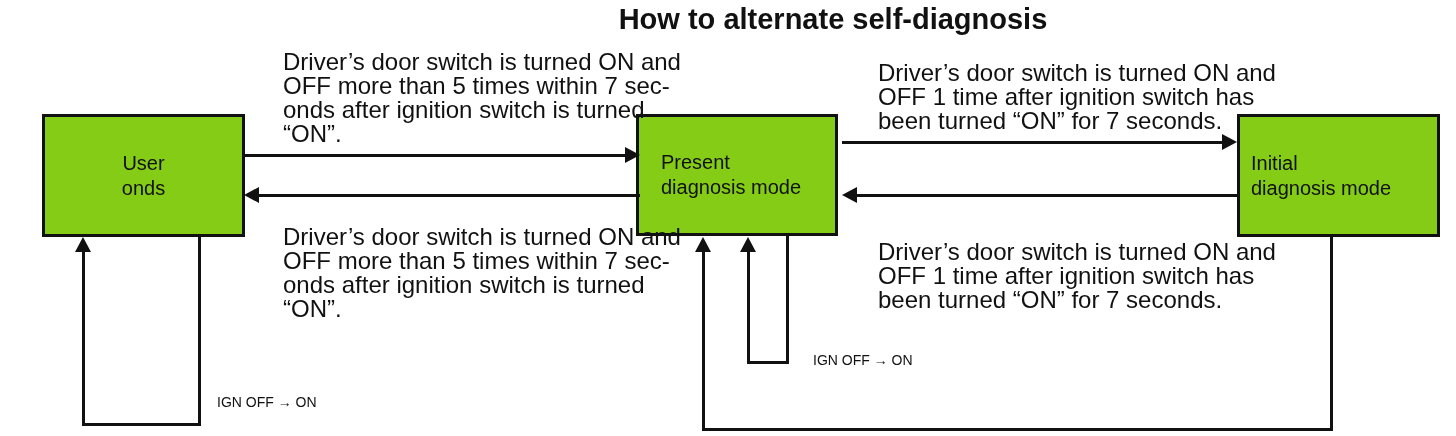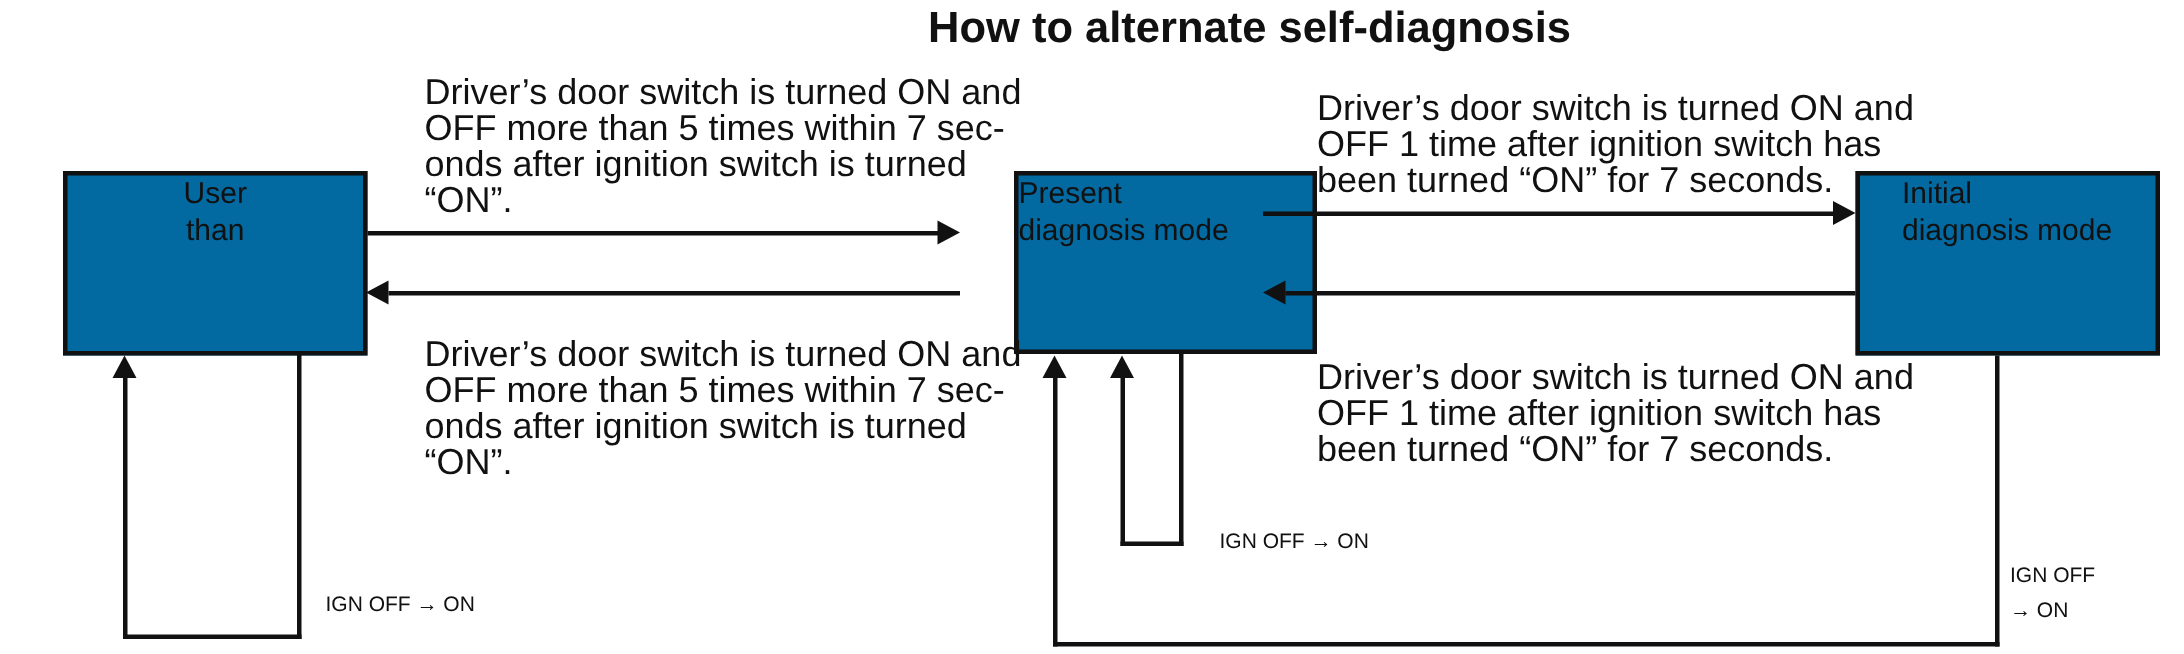--- a/index.html
+++ b/index.html
@@ -7,26 +7,26 @@
     position:relative; width:1456px; height:436px;
     background:#ffffff; color:#111111;
     font-family:"Liberation Sans", sans-serif;
     overflow:hidden;
   }
   .title {
     position:absolute; top:3px; left:833px; transform:translateX(-50%);
     font-size:29px; font-weight:bold; white-space:nowrap;
   }
   .node {
-    position:absolute; border:3px solid #111111; background:#0369a1;
-    box-sizing:border-box; display:flex; align-items:flex-start;
+    position:absolute; border:3px solid #111111; background:#84cc16;
+    box-sizing:border-box; display:flex; align-items:center;
   }
   .node-user    { left:42px;  top:114px; width:203px; height:123px; justify-content:center; text-align:center; }
-  .node-present { left:676px; top:114px; width:202px; height:122px; }
-  .node-initial { left:1237px; top:114px; width:203px; height:123px; padding-left:28px; }
+  .node-present { left:636px; top:114px; width:202px; height:122px; padding-left:22px; }
+  .node-initial { left:1237px; top:114px; width:203px; height:123px; padding-left:11px; }
   .node .lbl { font-size:20px; line-height:25px; }
   .hline, .vline { position:absolute; background:#111111; }
   .hline { height:3px; }
   .vline { width:3px; }
   .ah { position:absolute; width:0; height:0; }
   .ah-right { border-top:8px solid transparent; border-bottom:8px solid transparent; border-left:15px solid #111111; }
   .ah-left  { border-top:8px solid transparent; border-bottom:8px solid transparent; border-right:15px solid #111111; }
   .ah-up    { border-left:8px solid transparent; border-right:8px solid transparent; border-bottom:15px solid #111111; }
   .para { position:absolute; font-size:24px; line-height:24px; white-space:nowrap; }
   .ign  { position:absolute; font-size:14px; line-height:23px; white-space:nowrap; }
@@ -34,21 +34,21 @@
 </head>
 <body>
 
 <div class="canvas">
 
   <div class="title">How to alternate self-diagnosis</div>
 
   <div class="node node-user">
     <div class="lbl">
       <div>User</div>
-      <div>than</div>
+      <div>onds</div>
     </div>
   </div>
 
   <div class="node node-present">
     <div class="lbl">
       <div>Present</div>
       <div>diagnosis mode</div>
     </div>
   </div>
 
@@ -107,18 +107,14 @@
   </div>
 
   <div class="para" style="left:878px; top:240px;">
     <div>Driver’s door switch is turned ON and</div>
     <div>OFF 1 time after ignition switch has</div>
     <div>been turned “ON” for 7 seconds.</div>
   </div>
 
   <div class="ign" style="left:217px; top:391px;">IGN OFF → ON</div>
   <div class="ign" style="left:813px; top:349px;">IGN OFF → ON</div>
-  <div class="ign" style="left:1340px; top:372px;">
-    <div>IGN OFF</div>
-    <div>→ ON</div>
-  </div>
 
 </div>
 
 </body></html>

